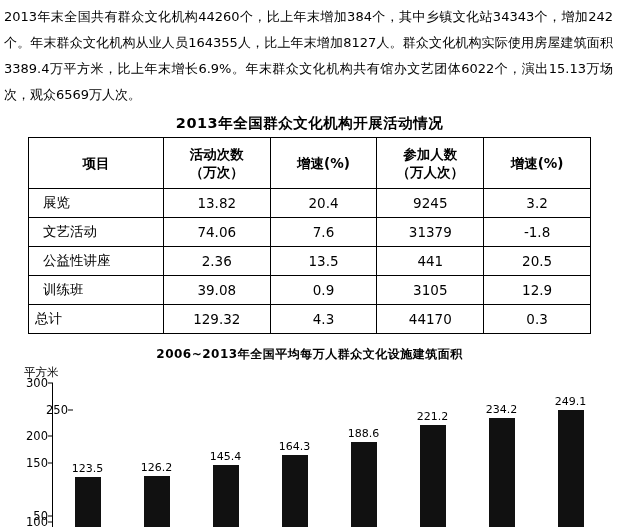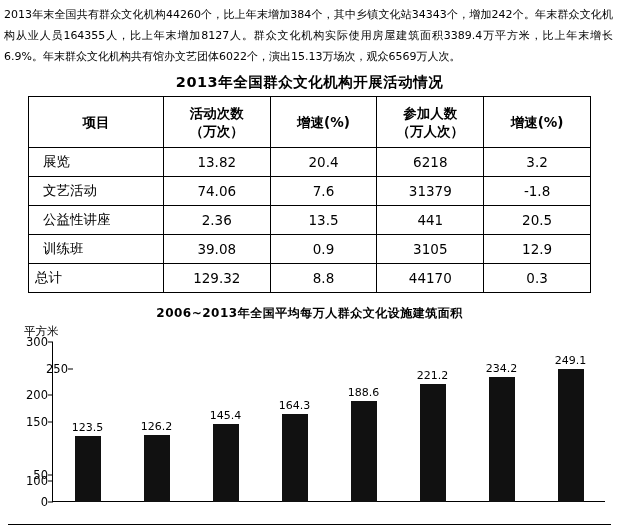--- a/index.html
+++ b/index.html
@@ -9,22 +9,22 @@
   }
   body {
     width: 619px;
     height: 527px;
     font-family: "DejaVu Sans", "Liberation Sans", sans-serif;
     color: #000;
     position: relative;
     overflow: hidden;
   }
   #paragraph {
-    font-size: 11px;
-    line-height: 21px;
+    font-size: 13px;
+    line-height: 26px;
     text-align: justify;
     padding: 4px 6px 0 4px;
     letter-spacing: 0px;
   }
   #table-title {
     text-align: center;
     font-weight: bold;
     font-size: 14.5px;
     margin: 6px 0 4px 0;
     letter-spacing: 0.5px;
@@ -182,21 +182,21 @@
         <th class="col-num">
           <div>增速(%)</div>
         </th>
       </tr>
     </thead>
     <tbody>
       <tr>
         <td class="label-cell">展览</td>
         <td>13.82</td>
         <td>20.4</td>
-        <td>6218</td>
+        <td>9245</td>
         <td>3.2</td>
       </tr>
       <tr>
         <td class="label-cell">文艺活动</td>
         <td>74.06</td>
         <td>7.6</td>
         <td>31379</td>
         <td>-1.8</td>
       </tr>
       <tr>
@@ -209,21 +209,21 @@
       <tr>
         <td class="label-cell">训练班</td>
         <td>39.08</td>
         <td>0.9</td>
         <td>3105</td>
         <td>12.9</td>
       </tr>
       <tr class="total">
         <td class="label-cell">总计</td>
         <td>129.32</td>
-        <td>8.8</td>
+        <td>4.3</td>
         <td>44170</td>
         <td>0.3</td>
       </tr>
     </tbody>
   </table>
 </div>
 
 <div id="chart-title">2006~2013年全国平均每万人群众文化设施建筑面积</div>
 
 <div id="chart-box">

